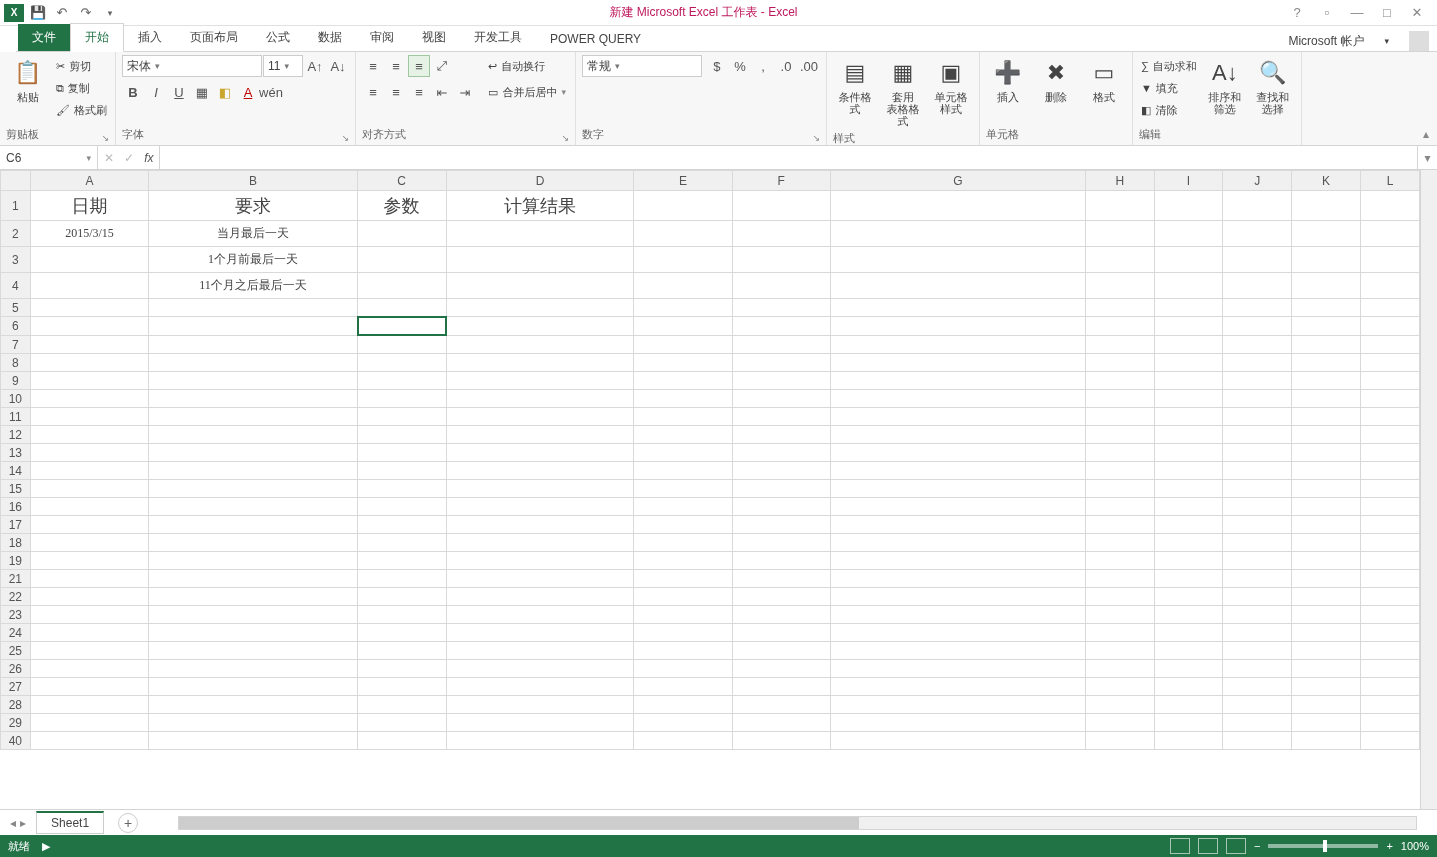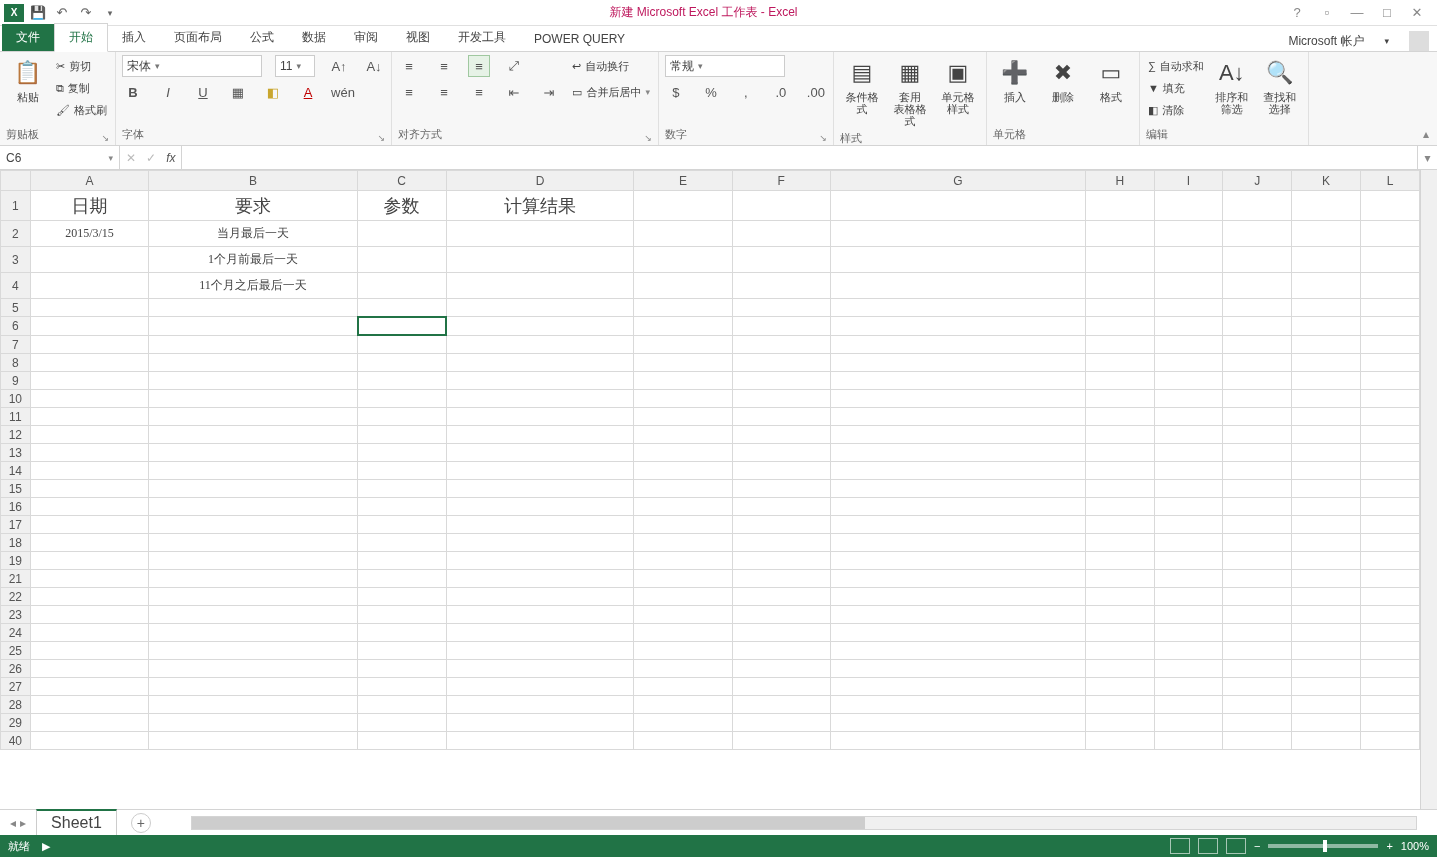--- a/index.html
+++ b/index.html
@@ -8,47 +8,47 @@
 
 .titlebar { height:26px; background:#fff; display:flex; align-items:center; padding:0 4px; border-bottom:1px solid #e0e0e0; }
 .qat { display:flex; align-items:center; gap:4px; }
 .qat-ico { width:20px; height:20px; display:flex; align-items:center; justify-content:center; color:#666; font-size:13px; }
 .xl-ico { width:20px; height:18px; background:#217346; color:#fff; font-size:10px; font-weight:bold; display:flex; align-items:center; justify-content:center; }
 .titletext { flex:1; text-align:center; color:#be185d; font-size:12px; }
 .wincontrols { display:flex; gap:10px; padding-right:6px; color:#888; }
 .wincontrols span { width:20px; text-align:center; font-size:13px; }
 
 
-.ribtabs { height:26px; background:#fff; display:flex; align-items:flex-end; padding:0 2px; border-bottom:1px solid #d4d4d4; }
+.ribtabs { height:26px; background:#fff; display:flex; align-items:flex-end; padding:0 2px; border-bottom:1px solid #d4d4d4;margin-left:16px; }
 .ribtab { padding:5px 14px; font-size:12px; color:#444; cursor:default; }
 .ribtab.file { background:#217346; color:#fff; }
 .ribtab.active { border:1px solid #d4d4d4; border-bottom:1px solid #fff; background:#fff; color:#217346; margin-bottom:-1px; }
 .ribright { margin-left:auto; display:flex; align-items:center; padding-right:6px; gap:20px; color:#444; }
 .userico { width:20px; height:20px; background:#ddd; display:inline-block; }
 
 
 .ribbon { height:94px; background:#f7f7f7; border-bottom:1px solid #d4d4d4; display:flex; }
 .group { border-right:1px solid #e0e0e0; display:flex; flex-direction:column; padding:3px 6px 0; }
 .group-body { flex:1; display:flex; align-items:flex-start; gap:4px; }
 .group-label { font-size:11px; color:#666; padding:2px 0 3px; position:relative; }
 .dlaunch { position:absolute; right:0; bottom:2px; font-size:9px; color:#888; }
 .bigbtn { display:flex; flex-direction:column; align-items:center; justify-content:center; width:44px; padding:2px; gap:2px; font-size:11px; color:#444; text-align:center; line-height:1.1; }
 .bigbtn .ico { width:32px; height:32px; display:flex; align-items:center; justify-content:center; font-size:22px; }
 .smbtn { display:flex; align-items:center; gap:4px; padding:1px 2px; font-size:11px; color:#444; height:22px; }
 .colstack { display:flex; flex-direction:column; gap:0; }
-.rowbtns { display:flex; gap:13px; align-items:center;text-align:right; }
+.rowbtns { display:flex; gap:1px; align-items:center;text-align:right; }
 .rowbtns .ib { width:22px; height:22px; display:flex; align-items:center; justify-content:center; border:1px solid transparent; font-size:13px; color:#555; }
 .rowbtns .ib.active { border:1px solid #a0c8a0; background:#e6f2e6; }
 .sel { height:22px; border:1px solid #ccc; background:#fff; display:flex; align-items:center; padding:0 4px; font-size:12px; gap:4px; }
 .sel .dd { color:#777; font-size:9px; }
 .collapse { margin-left:auto; align-self:flex-end; padding:4px 8px; color:#888; }
 
 
 .fbar { height:24px; border-bottom:1px solid #d4d4d4; display:flex; align-items:stretch; background:#fff; }
-.namebox { width:120px; border-right:1px solid #d4d4d4; display:flex; align-items:center; padding:0 6px; justify-content:space-between; font-size:12px; }
+.namebox { width:98px; border-right:1px solid #d4d4d4; display:flex; align-items:center; padding:0 6px; justify-content:space-between; font-size:12px; }
 .fxbtns { display:flex; align-items:center; border-right:1px solid #d4d4d4; padding:0 6px; gap:10px; color:#bbb; }
 .fxinput { flex:1; padding:0 6px; display:flex; align-items:center; }
 .fbar-expand { width:20px; border-left:1px solid #d4d4d4; display:flex; align-items:center; justify-content:center; color:#888; }
 
 
 .gridwrap { position:absolute; top:170px; left:0; right:0; bottom:48px; overflow:hidden; display:flex; }
 .grid { flex:1; overflow:auto; }
 table.sheet { border-collapse:collapse; table-layout:fixed; }
 table.sheet th, table.sheet td { border:1px solid #d9d9d9; font-weight:normal; }
 table.sheet th { background:#f0f0f0; color:#555; font-size:12px; }
@@ -56,21 +56,21 @@
 th.rowh { width:30px; font-size:12px; text-align:center; }
 td.cell { background:#fff; height:18px; font-size:14px; font-family:"SimSun"; text-align:center; padding:0 3px; overflow:hidden; white-space:nowrap; }
 tr.hdr td.cell { height:30px; font-size:18px; }
 tr.data td.cell { height:26px; font-size:12px; }
 td.sel { outline:2px solid #217346; outline-offset:-1px; }
 .vscroll { width:17px; background:#f0f0f0; border-left:1px solid #d4d4d4; }
 
 
 .sheetbar { position:absolute; left:0; right:0; bottom:22px; height:26px; background:#fff; border-top:1px solid #d4d4d4; display:flex; align-items:center; }
 .sheetnav { display:flex; gap:4px; padding:0 10px; color:#888; }
-.sheettab { border:1px solid #ccc; border-top:2px solid #217346; padding:3px 14px; background:#fff; font-size:16px; }
+.sheettab { border:1px solid #ccc; border-top:2px solid #217346; padding:3px 14px; background:#fff; font-size:12px; }
 .addsheet { width:20px; height:20px; border:1px solid #ccc; border-radius:50%; display:flex; align-items:center; justify-content:center; margin-left:14px; color:#666; font-size:14px; }
 .hscroll { flex:1; margin:0 20px 0 40px; height:14px; background:#f0f0f0; border:1px solid #d4d4d4; position:relative; }
 .hscroll .thumb { position:absolute; left:0; top:0; bottom:0; width:55%; background:#cdcdcd; }
 
 
 .status { position:absolute; left:0; right:0; bottom:0; height:22px; background:#217346; color:#fff; display:flex; align-items:center; padding:0 8px; font-size:11px; gap:12px; }
 .status .right { margin-left:auto; display:flex; align-items:center; gap:8px; }
 .viewbtn { width:20px; height:16px; border:1px solid rgba(255,255,255,.6); }
 .zslider { width:110px; height:4px; background:rgba(255,255,255,.5); position:relative; }
 .zslider .h { position:absolute; left:50%; top:-4px; width:4px; height:12px; background:#fff; }
@@ -201,21 +201,21 @@
             <span>▭</span>
             <span>合并后居中</span>
             <span style="font-size:9px;color:#888">▾</span>
           </div>
       </div>
     </div>
     <div class="group-label"><span>对齐方式</span><span class="dlaunch">↘</span></div>
   </div>
 
   <div class="group" style="min-width:130px">
-    <div class="group-body" style="flex-direction:column;gap:4px">
+    <div class="group-body" style="flex-direction:row;gap:4px">
       <div class="sel" style="width:120px">
           <span>常规</span>
           <span class="dd">▾</span>
         </div>
       <div class="rowbtns">
         <div class="ib">$</div>
         <div class="ib">%</div>
         <div class="ib">,</div>
         <div class="ib">.0</div>
         <div class="ib">.00</div>

